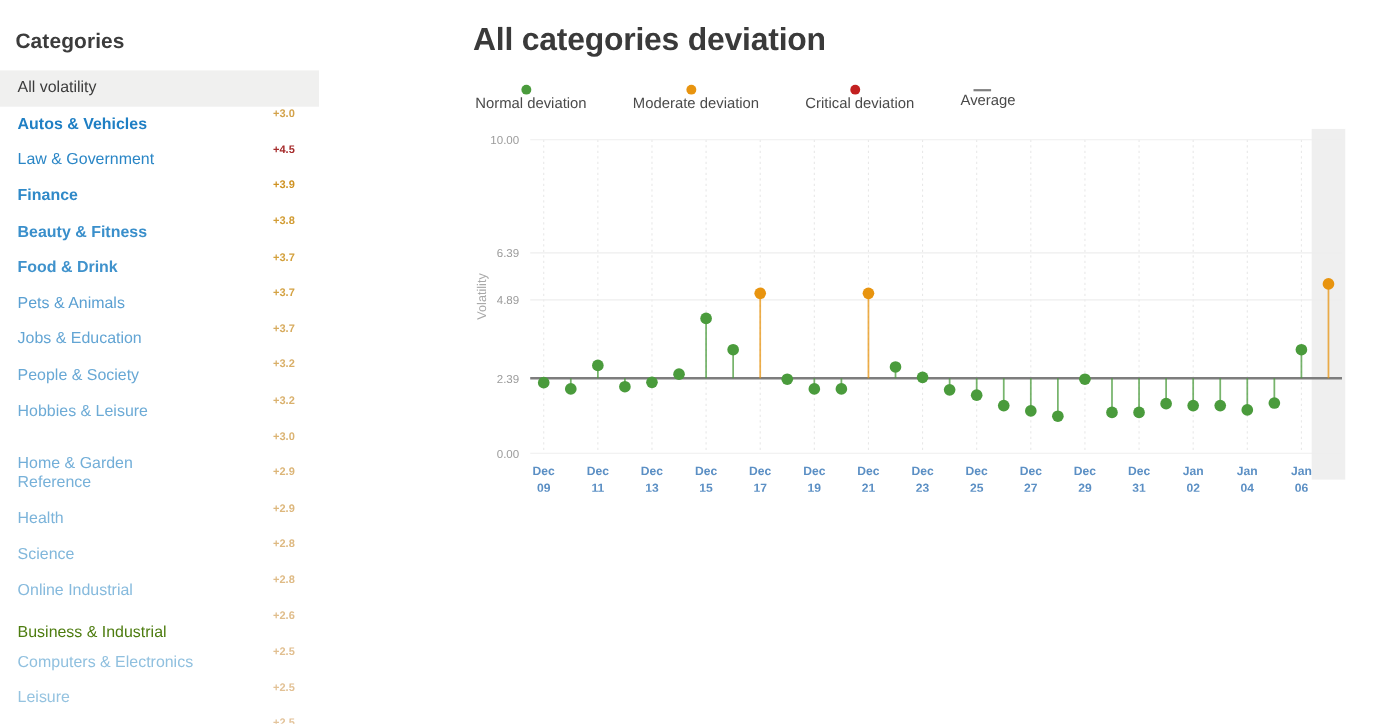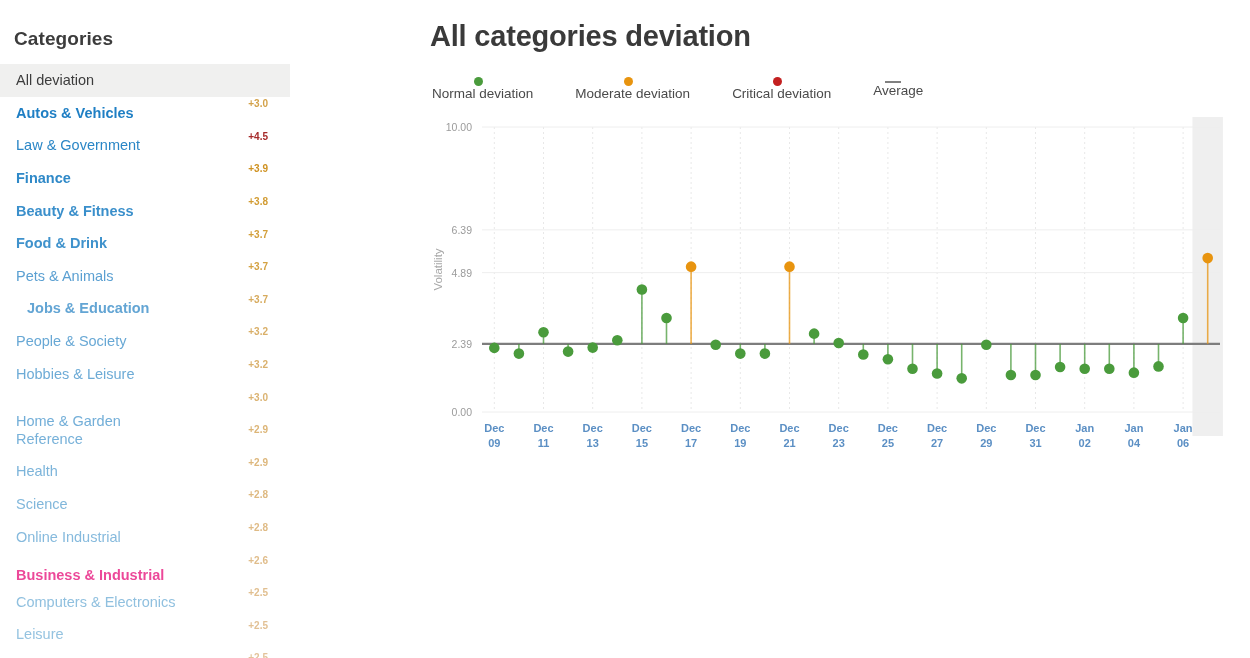--- a/index.html
+++ b/index.html
@@ -52,21 +52,21 @@
 </style>
 </head>
 <body>
 
 <div class="page">
 
   <aside class="sidebar">
     <div class="sidebar-title">Categories</div>
     <ul class="cat-list" id="cat-list">
         <li class="cat-row selected">
-          <span class="cat-label" style="color: rgb(60, 60, 60); font-weight: 400;">All deviation</span>
+          <span class="cat-label" style="color: rgb(60, 60, 60); font-weight: 400;">All volatility</span>
           <span class="cat-value" style="color: rgb(211, 162, 74);">+3.0</span>
         </li>
         <li class="cat-row">
           <span class="cat-label" style="color: rgb(31, 127, 196); font-weight: 700;">Autos &amp; Vehicles</span>
           <span class="cat-value" style="color: rgb(165, 42, 42);">+4.5</span>
         </li>
         <li class="cat-row">
           <span class="cat-label" style="color: rgb(42, 134, 198); font-weight: 400;">Law &amp; Government</span>
           <span class="cat-value" style="color: rgb(207, 146, 34);">+3.9</span>
         </li>
@@ -80,21 +80,21 @@
         </li>
         <li class="cat-row">
           <span class="cat-label" style="color: rgb(63, 146, 204); font-weight: 700;">Food &amp; Drink</span>
           <span class="cat-value" style="color: rgb(212, 162, 67);">+3.7</span>
         </li>
         <li class="cat-row">
           <span class="cat-label" style="color: rgb(91, 160, 210); font-weight: 400;">Pets &amp; Animals</span>
           <span class="cat-value" style="color: rgb(215, 171, 94);">+3.7</span>
         </li>
         <li class="cat-row">
-          <span class="cat-label" style="color: rgb(99, 165, 212); font-weight: 700; margin-left: 11px;">Jobs &amp; Education</span>
+          <span class="cat-label" style="color: rgb(99, 165, 212); font-weight: 400;">Jobs &amp; Education</span>
           <span class="cat-value" style="color: rgb(217, 175, 104);">+3.2</span>
         </li>
         <li class="cat-row">
           <span class="cat-label" style="color: rgb(104, 168, 213); font-weight: 400;">People &amp; Society</span>
           <span class="cat-value" style="color: rgb(218, 177, 109);">+3.2</span>
         </li>
         <li class="cat-row">
           <span class="cat-label" style="color: rgb(109, 171, 214); font-weight: 400;">Hobbies &amp; Leisure</span>
           <span class="cat-value" style="color: rgb(219, 179, 114);">+3.0</span>
         </li>
@@ -112,21 +112,21 @@
         </li>
         <li class="cat-row">
           <span class="cat-label" style="color: rgb(129, 183, 219); font-weight: 400;">Science</span>
           <span class="cat-value" style="color: rgb(223, 187, 134);">+2.8</span>
         </li>
         <li class="cat-row">
           <span class="cat-label" style="color: rgb(134, 186, 221); font-weight: 400;">Online Industrial</span>
           <span class="cat-value" style="color: rgb(224, 189, 139);">+2.6</span>
         </li>
         <li class="cat-row">
-          <span class="cat-label" style="color: #ec4899; font-weight: 700; margin-top: 12px;">Business &amp; Industrial</span>
+          <span class="cat-label" style="color: #4d7c0f; font-weight: 400; margin-top: 12px;">Business &amp; Industrial</span>
           <span class="cat-value" style="color: rgb(225, 191, 144);">+2.5</span>
         </li>
         <li class="cat-row">
           <span class="cat-label" style="color: rgb(144, 192, 223); font-weight: 400;">Computers &amp; Electronics</span>
           <span class="cat-value" style="color: rgb(226, 193, 149);">+2.5</span>
         </li>
         <li class="cat-row">
           <span class="cat-label" style="color: rgb(149, 195, 224); font-weight: 400;">Leisure</span>
           <span class="cat-value" style="color: rgb(227, 195, 154);">+2.5</span>
         </li>

